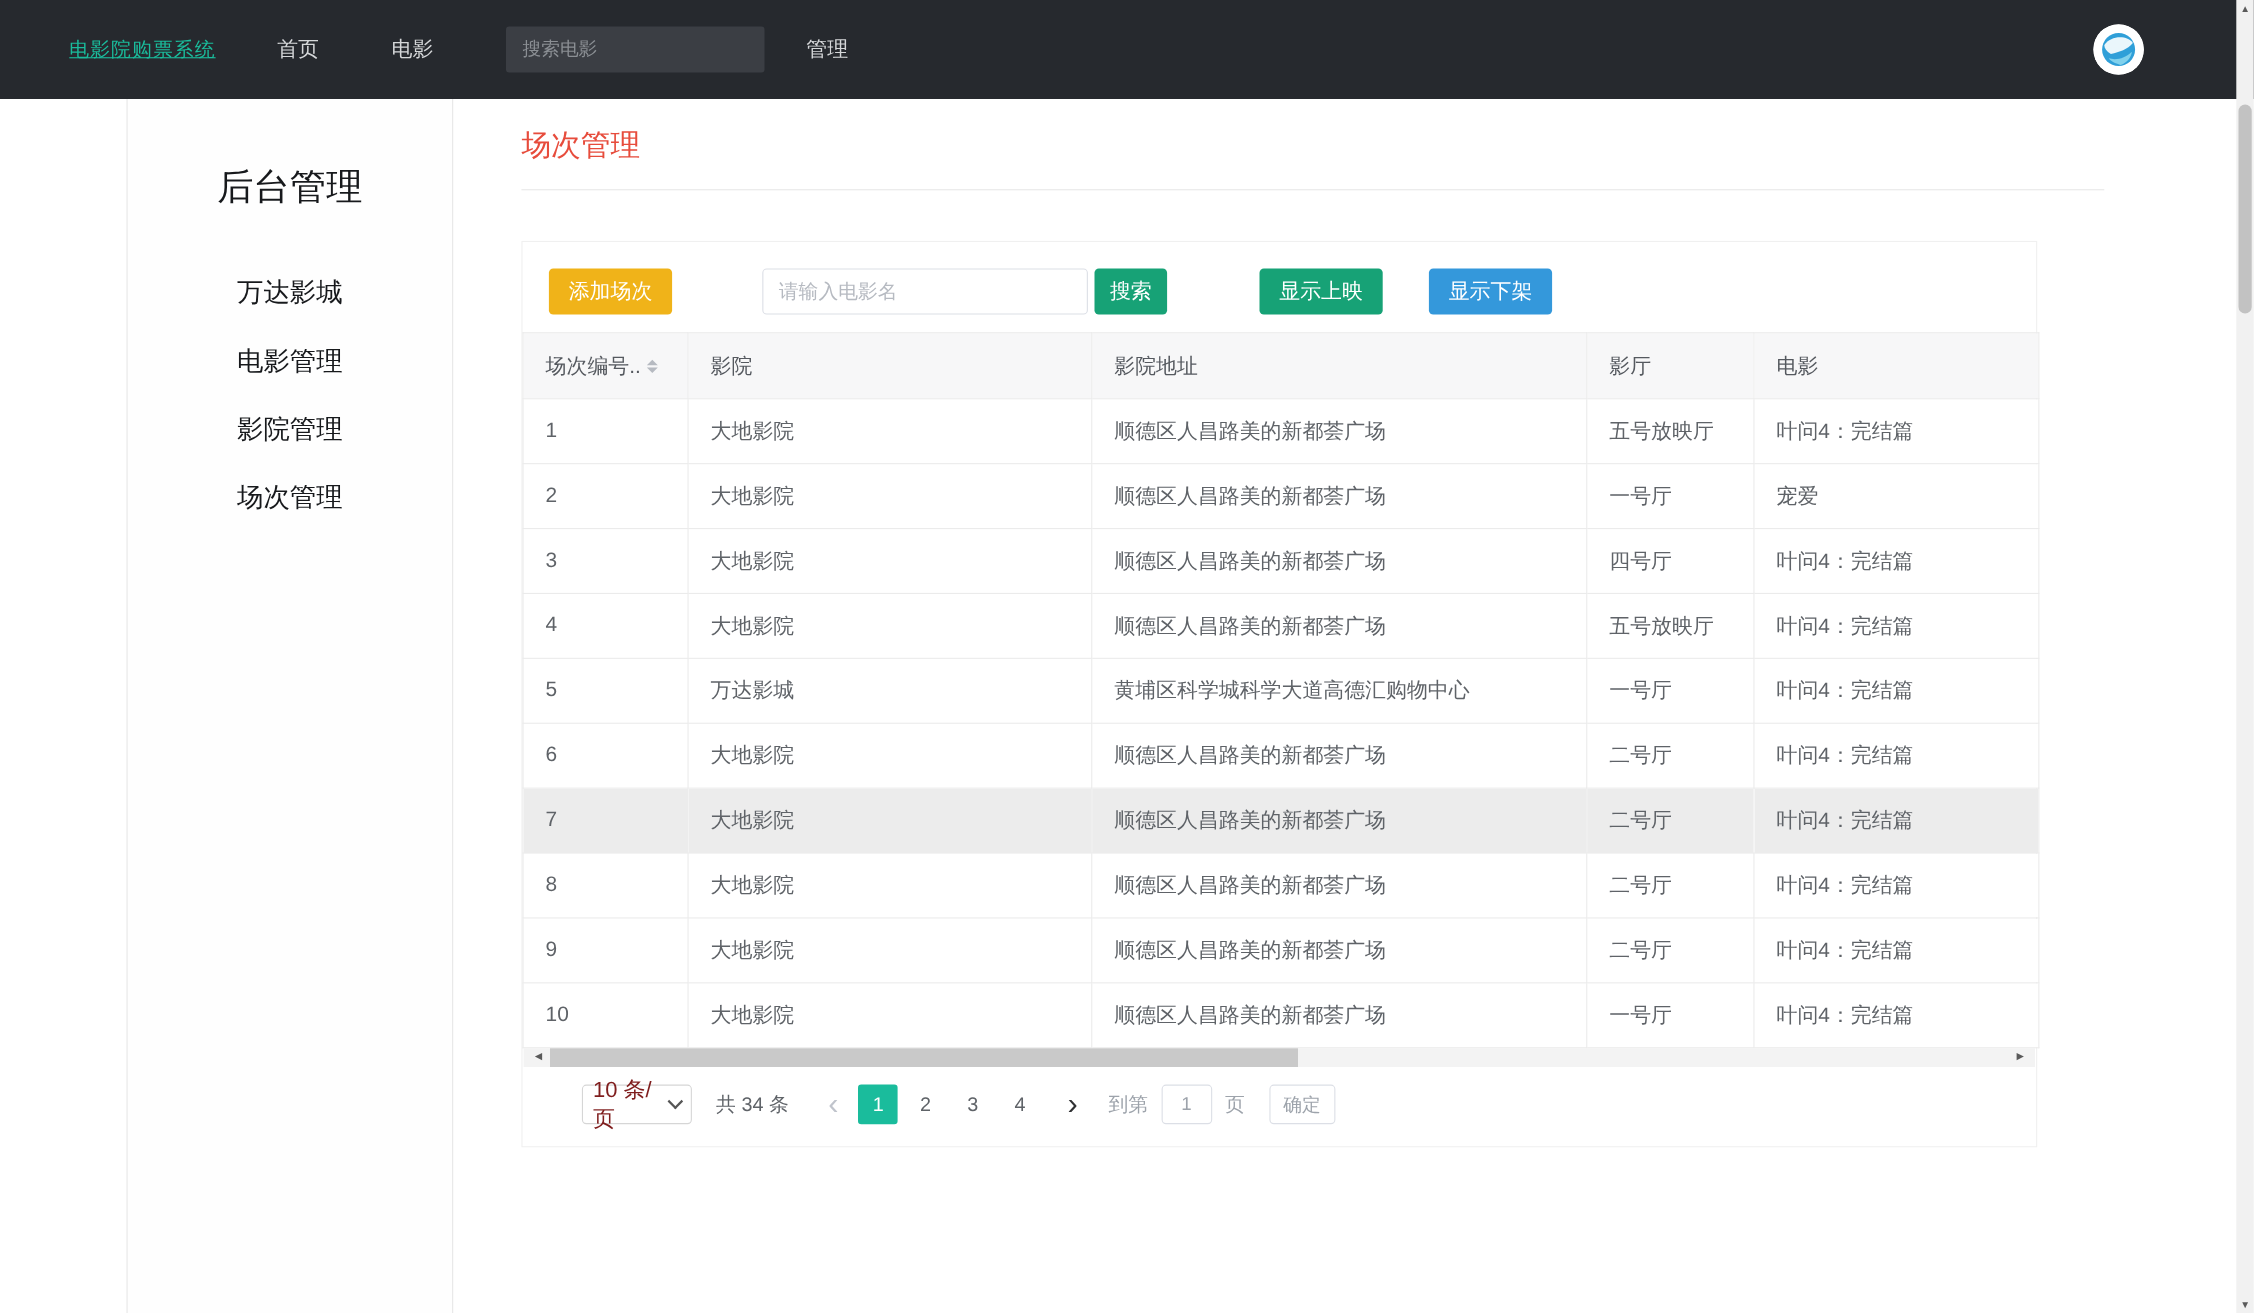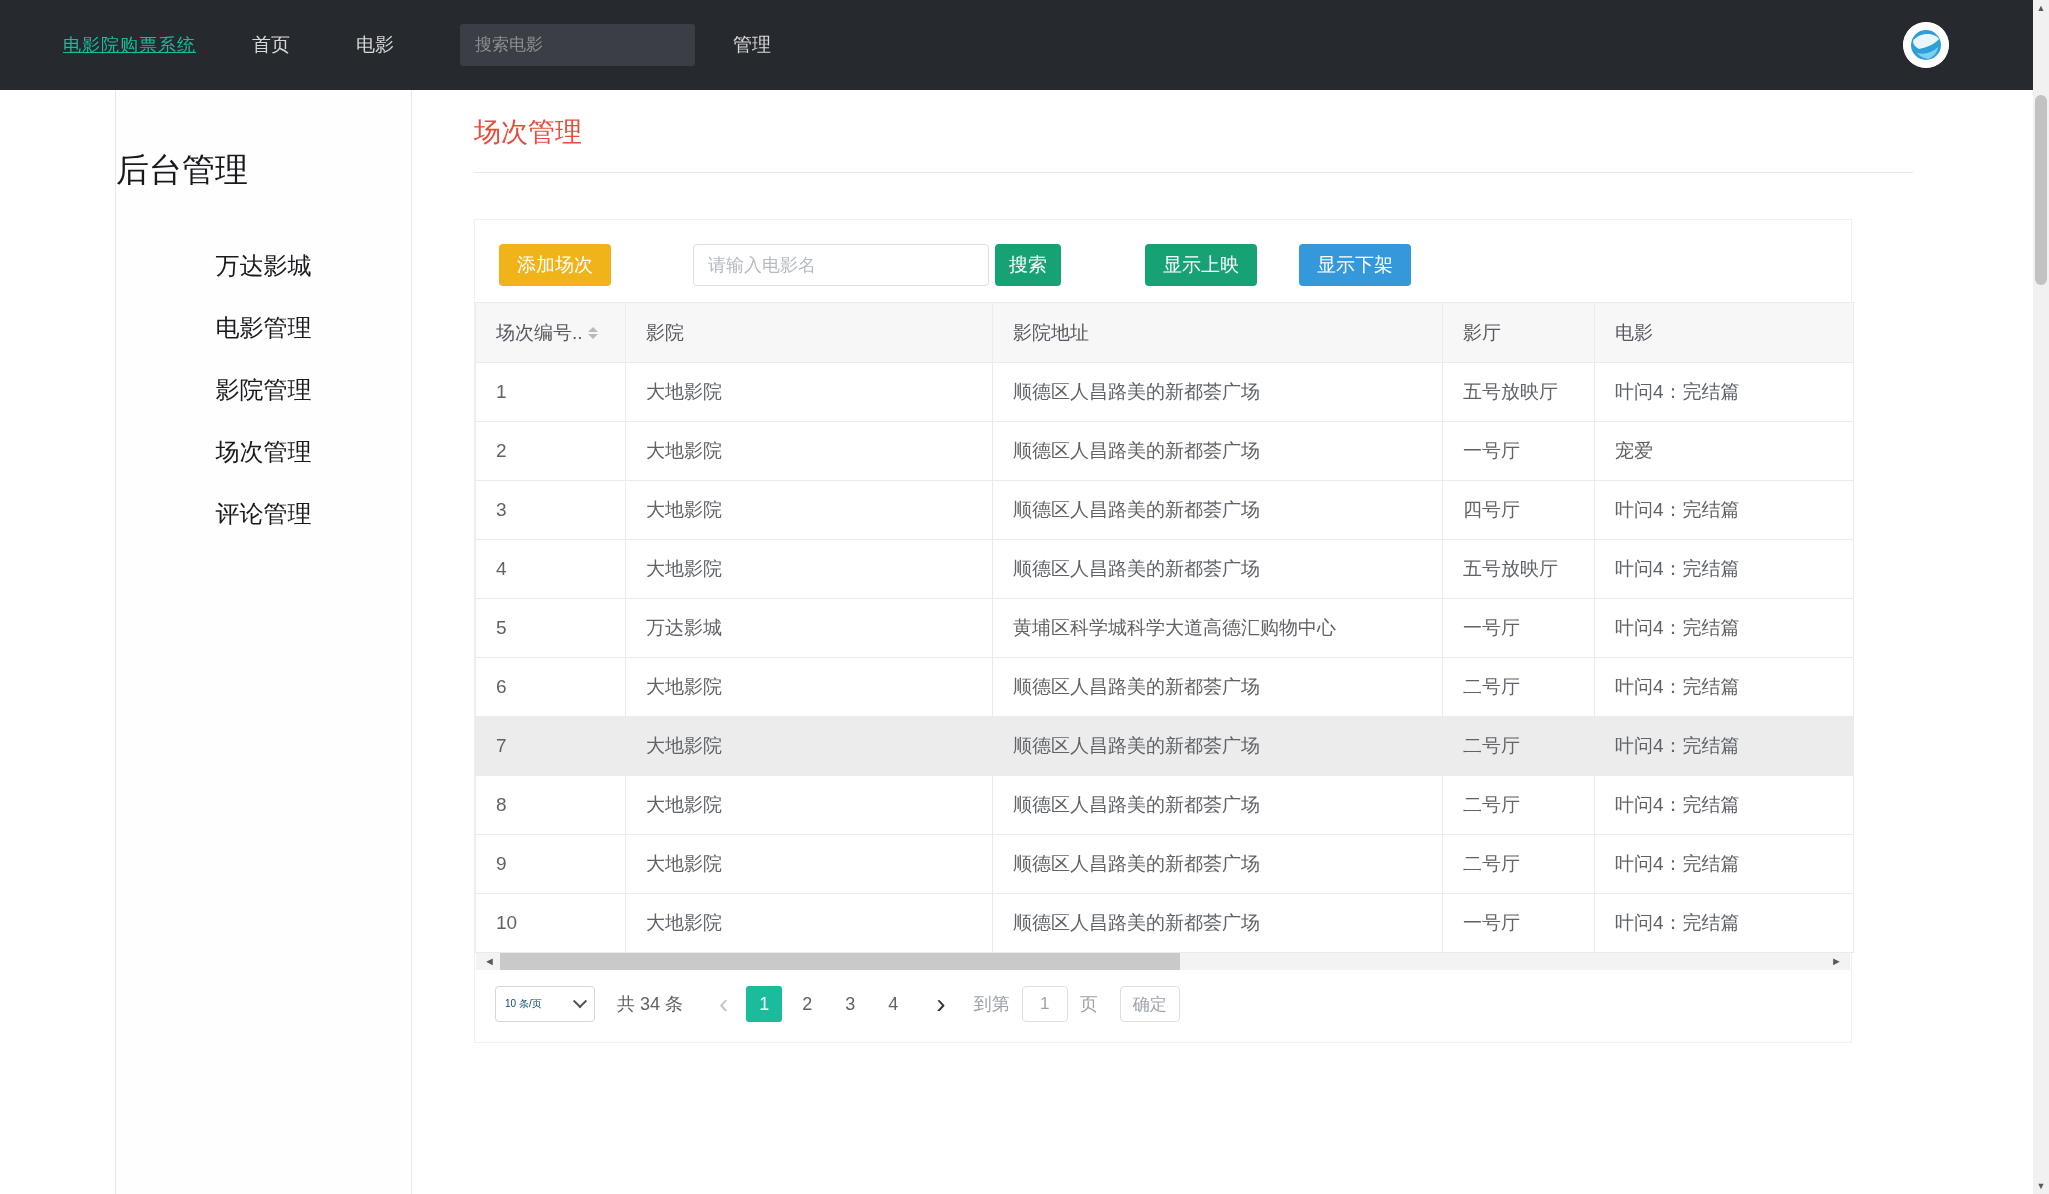--- a/index.html
+++ b/index.html
@@ -12,21 +12,21 @@
   .nav-link{color:#d5d7d9;font-size:19px;text-decoration:none;cursor:pointer;white-space:nowrap;}
   .nav-link.l0{margin-right:66px;}
   .nav-link.l1{margin-right:66px;}
   .nav-search{width:235px;height:42px;background:#3b3e44;border:none;border-radius:3px;color:#c9cbcf;font-size:17px;padding:0 15px;box-sizing:border-box;outline:none;font-family:inherit;}
   .nav-search::placeholder{color:#8b8f94;}
   .nav-link.manage{margin-left:38px;}
   .avatar{margin-left:auto;margin-right:100px;width:46px;height:46px;border-radius:50%;overflow:hidden;cursor:pointer;background:#fff;flex:none;}
 
   
   .sidebar{position:absolute;top:90px;left:115px;width:297px;bottom:0;background:#fefefe;border-left:1px solid #e7e7e7;border-right:1px solid #e7e7e7;box-sizing:border-box;}
-  .sidebar-title{margin-top:58px;font-size:33px;color:#17191c;}
+  .sidebar-title{margin-top:58px;text-align:center;font-size:33px;color:#17191c;}
   .sidebar-list{display:block;margin-top:42px;}
   .sidebar-item{display:block;text-align:center;font-size:24px;color:#17191c;text-decoration:none;padding:15px 0;cursor:pointer;}
 
   
   .main{position:absolute;top:90px;left:413px;right:16px;bottom:0;box-sizing:border-box;padding:24px 0 0 61px;overflow:hidden;}
   .page-title{margin:0;font-weight:400;font-size:27px;color:#e74c3c;}
   .divider{width:1439px;border-bottom:1px solid #e8e8e8;margin-top:22px;}
   .card{width:1378px;margin-top:46px;border:1px solid #f0f0f0;background:#fff;box-sizing:border-box;}
 
   
@@ -57,21 +57,21 @@
 
   
   .hscroll{position:relative;height:17px;background:#f3f3f3;margin:0 1px;}
   .hs-arrow{position:absolute;top:0;height:17px;line-height:17px;font-size:11px;color:#5a5a5a;cursor:pointer;}
   .hs-arrow.left{left:8px;}
   .hs-arrow.right{right:8px;}
   .hs-thumb{position:absolute;left:24px;top:0;width:680px;height:17px;background:#c9c9c9;cursor:pointer;}
 
   
   .pagination{display:flex;align-items:center;padding:16px 0 20px 20px;font-size:18px;color:#5f6368;}
-  .page-size{width:100px;height:36px;border:1px solid #d6d6d6;border-radius:4px;background:#fff;display:flex;align-items:center;justify-content:space-between;padding:0 9px;box-sizing:border-box;font-size:10px;color:#0c4a6e;cursor:pointer;}
+  .page-size{width:100px;height:36px;border:1px solid #d6d6d6;border-radius:4px;background:#fff;display:flex;align-items:center;justify-content:space-between;padding:0 9px;box-sizing:border-box;font-size:20px;color:#7f1d1d;cursor:pointer;margin-left:34px;}
   .chev-down{width:8px;height:8px;border-right:2px solid #555;border-bottom:2px solid #555;transform:rotate(45deg) translate(-2px,-2px);}
   .total{margin-left:22px;}
   .pg-arrow{font-size:28px;line-height:36px;cursor:pointer;user-select:none;}
   .pg-arrow.prev{margin-left:36px;color:#c0c4cc;cursor:default;}
   .pg-arrow.next{margin-left:18px;color:#303133;}
   .pages{display:flex;margin-left:18px;}
   .page-btn{width:36px;height:36px;line-height:36px;text-align:center;margin-right:7px;cursor:pointer;color:#5f6368;border-radius:3px;}
   .page-btn.active{background:#1abc9c;color:#fff;}
   .goto-label{margin-left:28px;color:#9da3ab;}
   .goto-input{margin-left:12px;width:46px;height:36px;box-sizing:border-box;border:1px solid #dcdfe6;border-radius:4px;text-align:center;color:#9da3ab;font-size:17px;outline:none;font-family:inherit;}
@@ -106,21 +106,20 @@
     </div>
   </header>
 
   <aside class="sidebar">
     <div class="sidebar-title">后台管理</div>
     <nav class="sidebar-list" id="sidebar-list">
         <a class="sidebar-item">万达影城</a>
         <a class="sidebar-item">电影管理</a>
         <a class="sidebar-item">影院管理</a>
         <a class="sidebar-item">场次管理</a>
-        <a class="sidebar-item">评论管理</a>
       </nav>
   </aside>
 
   <main class="main">
     <h2 class="page-title">场次管理</h2>
     <div class="divider"></div>
 
     <section class="card">
       <div class="toolbar">
         <button class="btn btn-add">添加场次</button>

